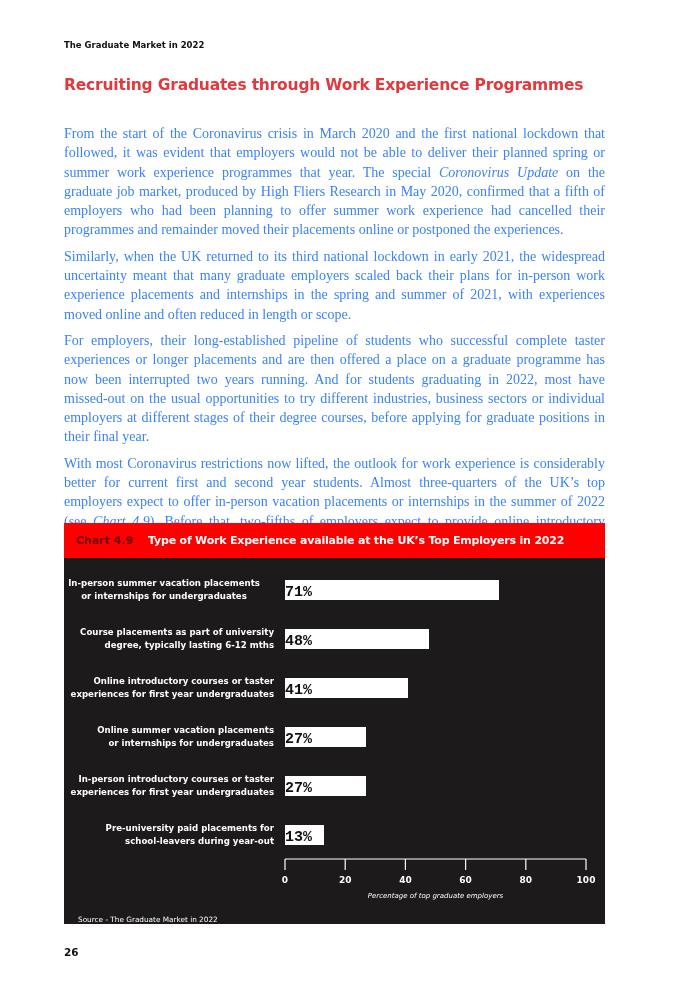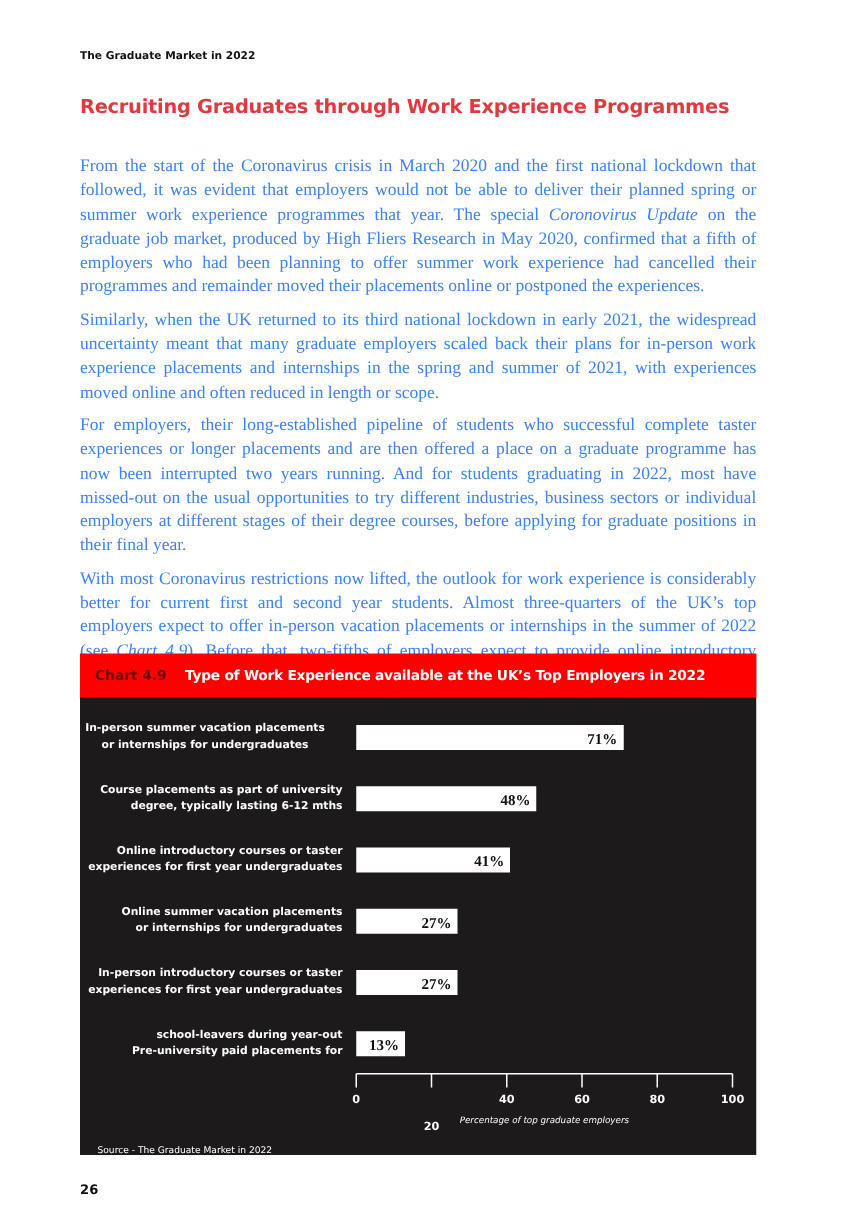--- a/index.html
+++ b/index.html
@@ -7,21 +7,21 @@
   .running-head { position:absolute; left:64px; top:40px; font-family:"DejaVu Sans", sans-serif; font-weight:bold; font-size:8.5px; color:#111; }
   .heading { position:absolute; left:64px; top:76px; font-family:"DejaVu Sans", sans-serif; font-weight:bold; font-size:15.5px; color:#e03a3e; letter-spacing:-0.2px; white-space:nowrap; }
   .body-text { position:absolute; left:64px; width:541px; top:97px; font-family:Liberation Serif, serif; font-size:14px; line-height:19.3px; color:#3b82f6; text-align:justify;margin-top:27px; }
   .body-text p { margin:0 0 7px 0; }
   .chart { position:absolute; left:64px; top:523px; width:541px; height:401px; background:#1c1a1b; }
   .chart-head { position:absolute; left:0; top:0; width:541px; height:35px; background:#ff0000; }
   .chart-num { position:absolute; left:12px; top:11px; font-family:"DejaVu Sans", sans-serif; font-weight:bold; font-size:11px; color:#6b0000; }
   .chart-title { position:absolute; left:84px; top:11px; font-family:"DejaVu Sans", sans-serif; font-weight:bold; font-size:11px; color:#fff; white-space:nowrap; letter-spacing:-0.2px; }
   .cat-label { position:absolute; right:331px; width:220px; text-align:right; font-family:"DejaVu Sans", sans-serif; font-weight:bold; font-size:8.6px; line-height:13px; color:#fff; }
   .bar { position:absolute; height:20px; background:#fff; }
-  .bar-val { position:absolute; font-family:Liberation Serif, serif; font-weight:bold; font-size:12px; color:#111; text-align:right; }
+  .bar-val { position:absolute; font-family:Liberation Mono, monospace; font-weight:bold; font-size:15px; color:#111; text-align:left; }
   svg.axis { position:absolute; left:0; top:0; }
   .tick-label { position:absolute; font-family:"DejaVu Sans", sans-serif; font-weight:bold; font-size:9px; color:#fff; transform:translateX(-50%); }
   .xlabel { position:absolute; top:369px; font-family:"DejaVu Sans", sans-serif; font-style:italic; font-size:7px; color:#fff; white-space:nowrap; transform:translateX(-50%); }
   .source { position:absolute; left:14px; top:392px; font-family:"DejaVu Sans", sans-serif; font-size:7.3px; color:#fff; }
   .page-num { position:absolute; left:64px; top:946px; font-family:"DejaVu Sans", sans-serif; font-weight:bold; font-size:10.5px; color:#111; }
 </style>
 </head>
 <body>
 
 <div class="running-head">The Graduate Market in 2022</div>
@@ -73,26 +73,26 @@
     </div>
     <div class="bar" style="left: 221px; top: 204px; width: 81.27px;"></div>
     <div class="bar-val" style="left: 221px; width: 76.27px; top: 208px;">27%</div>
     <div class="cat-label" style="top: 250px;">
       <div>In-person introductory courses or taster</div>
       <div>experiences for first year undergraduates</div>
     </div>
     <div class="bar" style="left: 221px; top: 253px; width: 81.27px;"></div>
     <div class="bar-val" style="left: 221px; width: 76.27px; top: 257px;">27%</div>
     <div class="cat-label" style="top: 299px;">
+      <div>Pre-university paid placements for</div>
       <div>school-leavers during year-out</div>
-      <div>Pre-university paid placements for</div>
     </div>
     <div class="bar" style="left: 221px; top: 302px; width: 39.13px;"></div>
     <div class="bar-val" style="left: 221px; width: 34.13px; top: 306px;">13%</div>
     <div class="tick-label" style="left: 221px; top: 352px;">0</div>
-    <div class="tick-label" style="left: 281.2px; top: 352px; margin-top: 22px;">20</div>
+    <div class="tick-label" style="left: 281.2px; top: 352px;">20</div>
     <div class="tick-label" style="left: 341.4px; top: 352px;">40</div>
     <div class="tick-label" style="left: 401.6px; top: 352px;">60</div>
     <div class="tick-label" style="left: 461.8px; top: 352px;">80</div>
     <div class="tick-label" style="left: 522px; top: 352px;">100</div>
   </div>
 
 <div class="page-num">26</div>
 
 </body></html>

